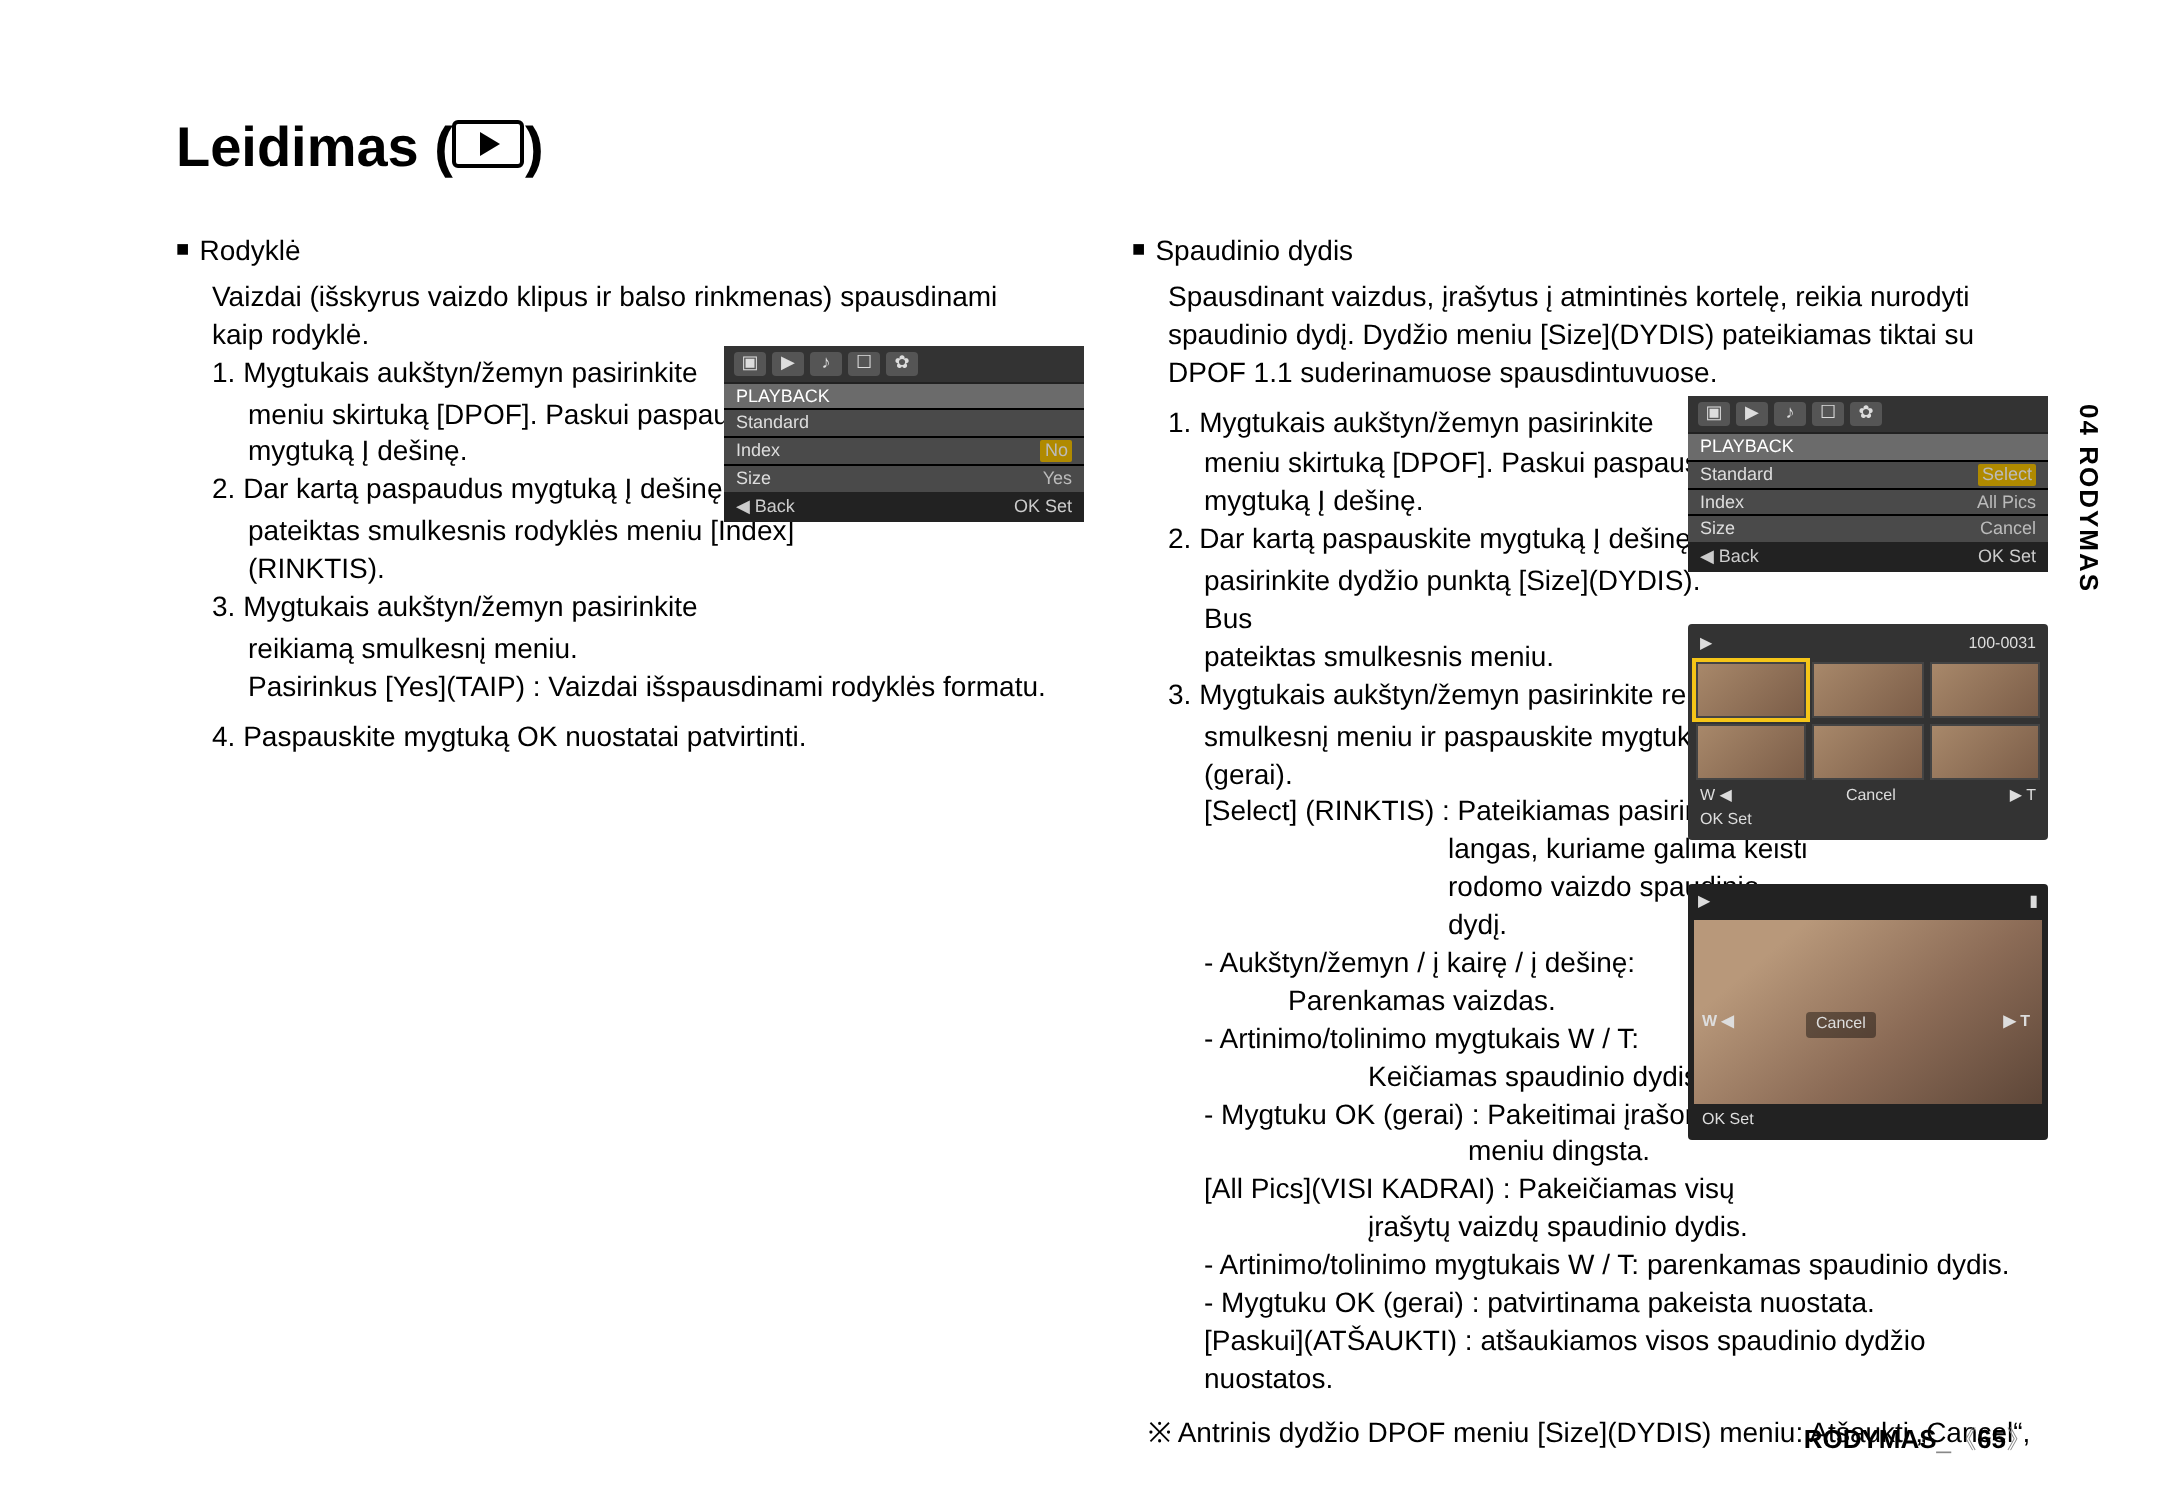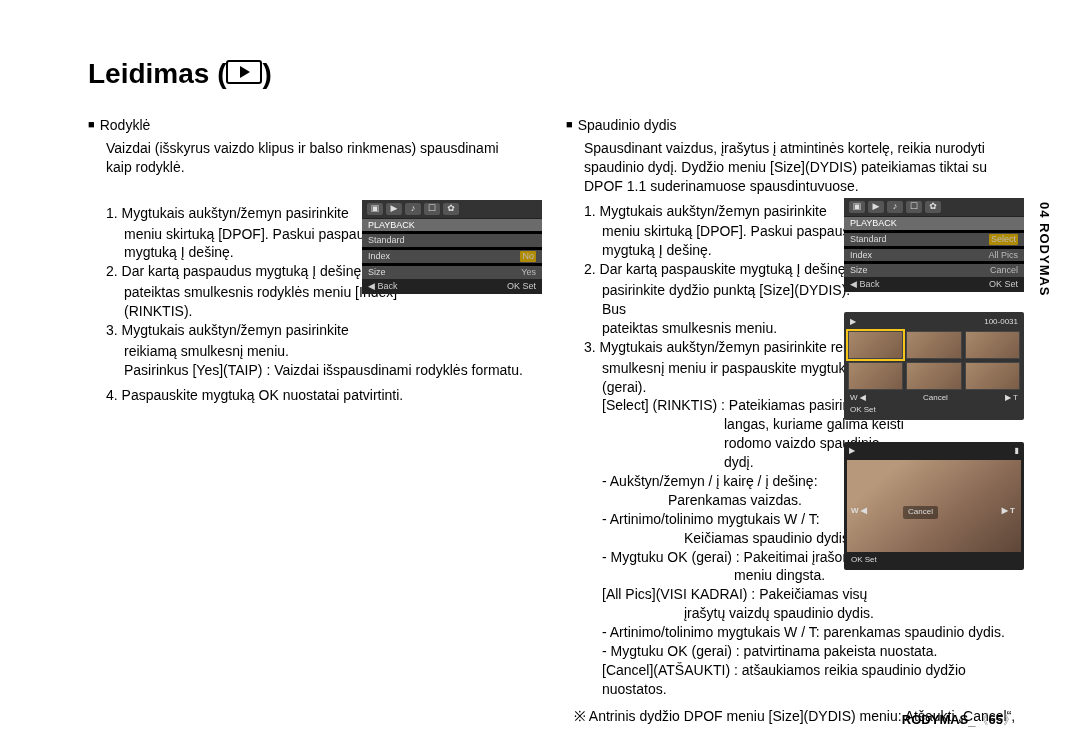--- a/index.html
+++ b/index.html
@@ -54,21 +54,21 @@
     font-weight: 400;
     margin-bottom: 4px;
   }
   .bullet-title::before {
     content: "■ ";
     font-size: 11px;
     position: relative;
     top: -2px;
     margin-right: 2px;
   }
-  .para { margin-left: 18px; margin-bottom: 27px; }
+  .para { margin-left: 18px; margin-bottom: 0; }
   .steps { margin-left: 18px; }
   .step { margin-bottom: 2px; }
   .substep { margin-left: 18px; }
   .lcd {
     width: 180px;
     background: #4a4a4a;
     border-radius: 2px;
     color: #ddd;
     font-size: 9px;
     line-height: 1.2;
@@ -83,21 +83,21 @@
   }
   .lcd .topbar span {
     display:inline-block; width:16px; height:12px; background:#555;
     border-radius:2px; text-align:center; font-size:9px;
   }
   .lcd .cat {
     background: #6b6b6b; color:#fff; padding:1px 6px; font-size:9px;
   }
   .lcd .row {
     display:flex; justify-content:space-between;
-    padding: 1px 6px; font-size:9px; border-top:3px solid #000000;
+    padding: 1px 6px; font-size:9px; border-top:1px solid #000000;
   }
   .lcd .row span:last-child { color:#bbb; }
   .lcd .sel { background:#b08a00; color:#000; padding:0 2px; border-radius:1px;text-align:center;}
   .lcd .bot {
     display:flex; justify-content:space-between;
     background:#222; padding:2px 6px; font-size:9px;
   }
   .lcd .bot span { color:#ccc;text-align:right; }
   .side-tab {
     position: absolute;
@@ -213,32 +213,32 @@
         <div class="substep">pasirinkite dydžio punktą [Size](DYDIS). Bus</div>
         <div class="substep">pateiktas smulkesnis meniu.</div>
       </div>
       <div class="steps" style="max-width:320px;">
         <div class="step">3. Mygtukais aukštyn/žemyn pasirinkite reikiamą</div>
         <div class="substep">smulkesnį meniu ir paspauskite mygtuką OK (gerai).</div>
         <div class="substep">[Select] (RINKTIS) : Pateikiamas pasirinkimo</div>
         <div class="substep" style="margin-left:140px">langas, kuriame galima keisti</div>
         <div class="substep" style="margin-left:140px">rodomo vaizdo spaudinio dydį.</div>
         <div class="substep">- Aukštyn/žemyn / į kairę / į dešinę:</div>
-        <div class="substep" style="margin-left:84px">Parenkamas vaizdas.</div>
+        <div class="substep" style="margin-left:60px">Parenkamas vaizdas.</div>
         <div class="substep">- Artinimo/tolinimo mygtukais W / T:</div>
         <div class="substep" style="margin-left:100px">Keičiamas spaudinio dydis.</div>
         <div class="substep">- Mygtuku OK (gerai) : Pakeitimai įrašomi ir</div>
         <div class="substep" style="margin-left:150px">meniu dingsta.</div>
         <div class="substep">[All Pics](VISI KADRAI) : Pakeičiamas visų</div>
         <div class="substep" style="margin-left:100px">įrašytų vaizdų spaudinio dydis.</div>
       </div>
       <div class="steps">
         <div class="substep">- Artinimo/tolinimo mygtukais W / T: parenkamas spaudinio dydis.</div>
         <div class="substep">- Mygtuku OK (gerai) :  patvirtinama pakeista nuostata.</div>
-        <div class="substep">[Cancel](ATŠAUKTI) : atšaukiamos reikia spaudinio dydžio nuostatos.</div>
+        <div class="substep">[Paskui](ATŠAUKTI) : atšaukiamos visos spaudinio dydžio nuostatos.</div>
       </div>
       <div style="margin-top:8px;margin-left:8px;">
         <div>※ Antrinis dydžio DPOF meniu [Size](DYDIS) meniu: Atšaukti „Cancel“,</div>
       </div>
 
       <div class="lcd" style="top:82px; right:-8px;">
         <div class="topbar">
           <span>▣</span>
           <span>▶</span>
           <span>♪</span>

